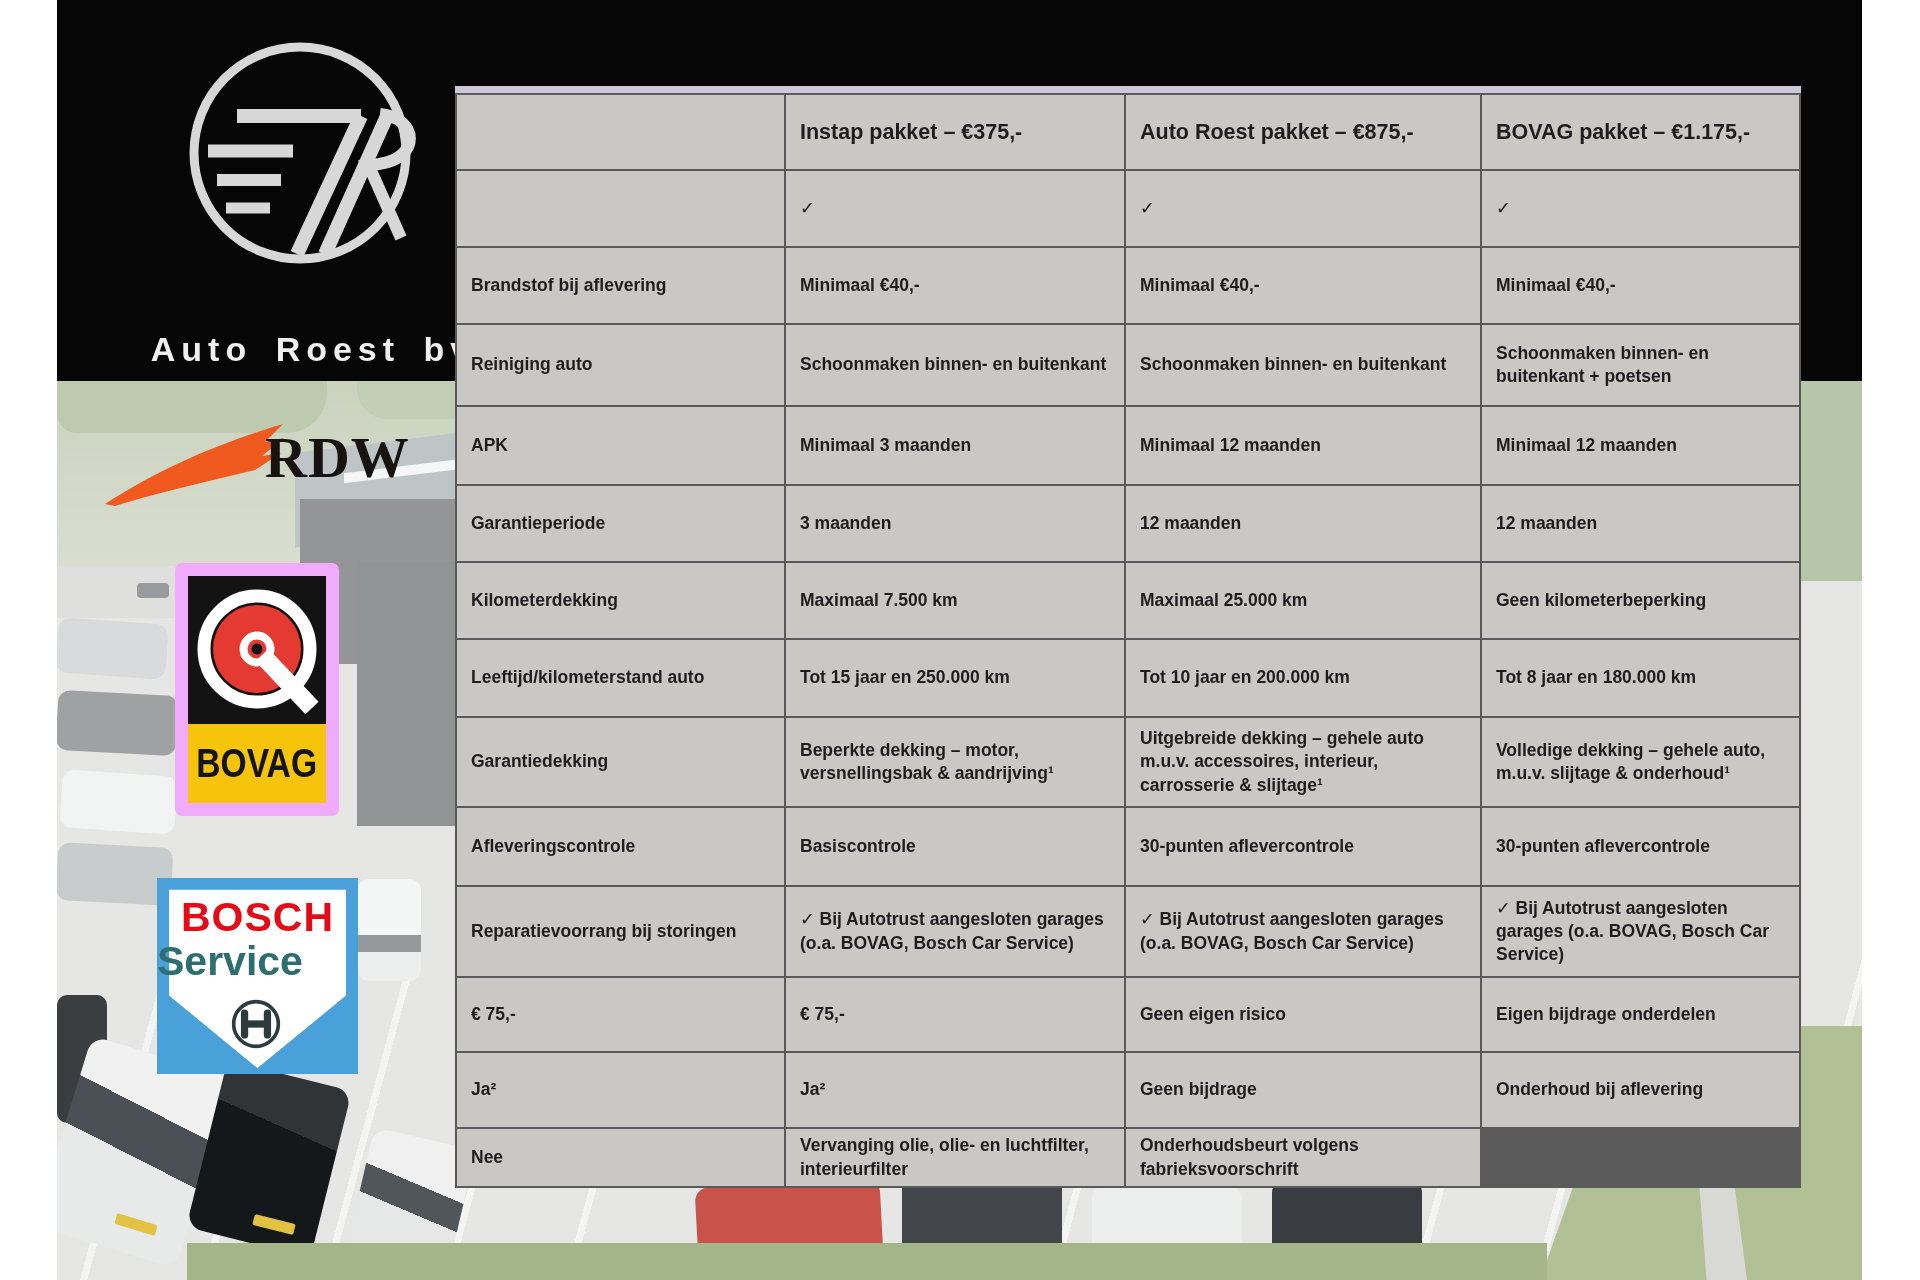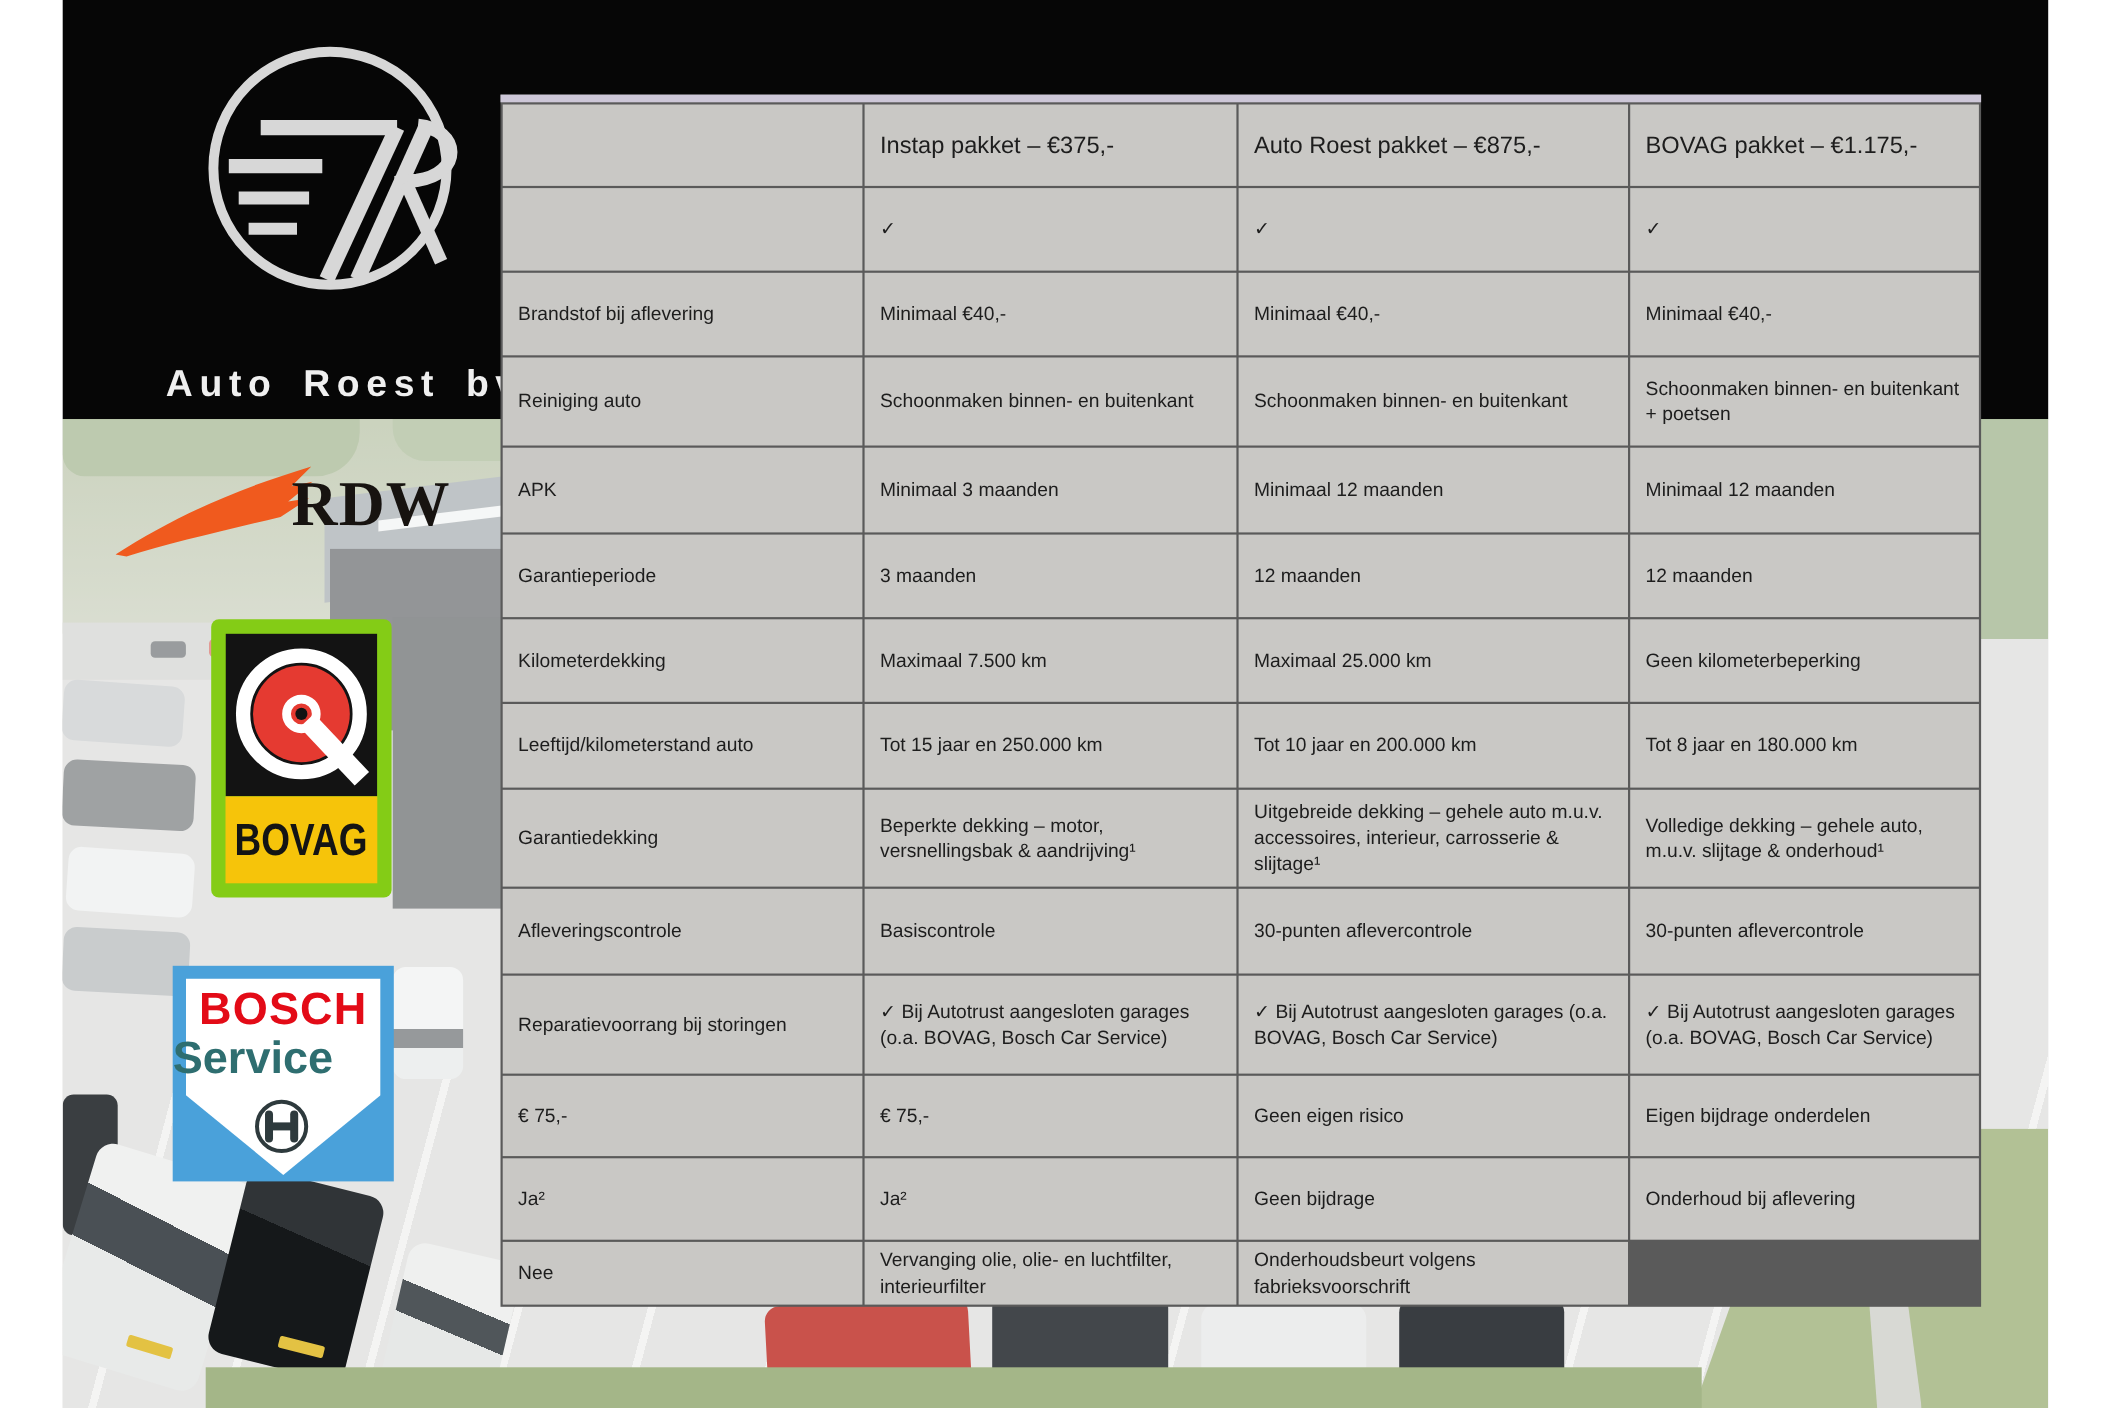--- a/index.html
+++ b/index.html
@@ -18,21 +18,21 @@
   .wash{position:absolute;left:0;top:0;width:1805px;height:899px;background:rgba(255,255,255,0.44);}
   .sign-text{position:absolute;left:350px;top:246px;color:#f4f4f2;font-style:italic;
              font-size:15px;font-weight:700;letter-spacing:1px;transform:rotate(-2deg);}
 
   
   .rdw{position:absolute;left:105px;top:412px;width:300px;height:100px;text-align:center;}
   .rdw-word{position:absolute;left:160px;top:12px;font-family:"Liberation Serif","DejaVu Serif",serif;
             font-size:58px;font-weight:700;color:#171310;letter-spacing:1px;}
 
   
-  .bovag{position:absolute;left:192px;top:563px;width:164px;height:253px;background:#84cc16;border-radius:7px;}
+  .bovag{position:absolute;left:175px;top:563px;width:164px;height:253px;background:#f0abfc;border-radius:7px;}
   .bovag-band{position:absolute;left:13px;top:161px;width:138px;height:79px;background:var(--bovag-yellow);
               display:flex;align-items:center;justify-content:center;}
   .bovag-word{font-size:41px;font-weight:700;color:#141414;transform:scaleX(.82);letter-spacing:0px;}
 
   
   .bosch{position:absolute;left:157px;top:878px;width:201px;height:196px;background:var(--bosch-blue);}
   .bosch-banner{position:absolute;left:0;top:0;width:201px;height:196px;background:#ffffff;
                 clip-path:polygon(6% 6%,94% 6%,94% 60%,50% 97%,6% 60%);}
   .bosch-b{position:absolute;left:0;top:16px;width:201px;text-align:center;
            color:var(--bosch-red);font-size:41px;font-weight:700;letter-spacing:1px;}
@@ -40,21 +40,21 @@
            color:var(--bosch-teal);font-size:41px;font-weight:700;}
   .bosch-anchor{position:absolute;left:73px;top:120px;width:52px;height:52px;}
 
   
   .pkg-table{position:absolute;left:455px;top:86px;width:1346px;box-sizing:border-box;
              border-top:7px solid var(--table-top-strip);background:var(--grid-line);
              padding:2px;display:grid;gap:2px;
              grid-template-columns:327px 338px 354px 317px;
              grid-template-rows:74px 75px 75px 80px 77px 75px 75px 76px 88px 77px 89px 73px 74px 57px;}
   .cell{background:var(--table-bg);color:var(--cell-text);display:flex;align-items:center;
-        padding:6px 10px 6px 14px;font-weight:400;font-size:17.5px;line-height:1.32;}
+        padding:6px 10px 6px 14px;font-weight:700;font-size:17.5px;line-height:1.32;}
   .cell.hdr{font-size:21.5px;}
 </style>
 </head>
 <body>
 
 <div class="black-band">
   <div class="brand-logo">
     <svg width="250" height="250" viewBox="0 0 250 250">
       <circle cx="125" cy="125" r="106" fill="none" stroke="#d7d7d7" stroke-width="9"></circle>
       <g stroke="#d7d7d7" fill="none">

